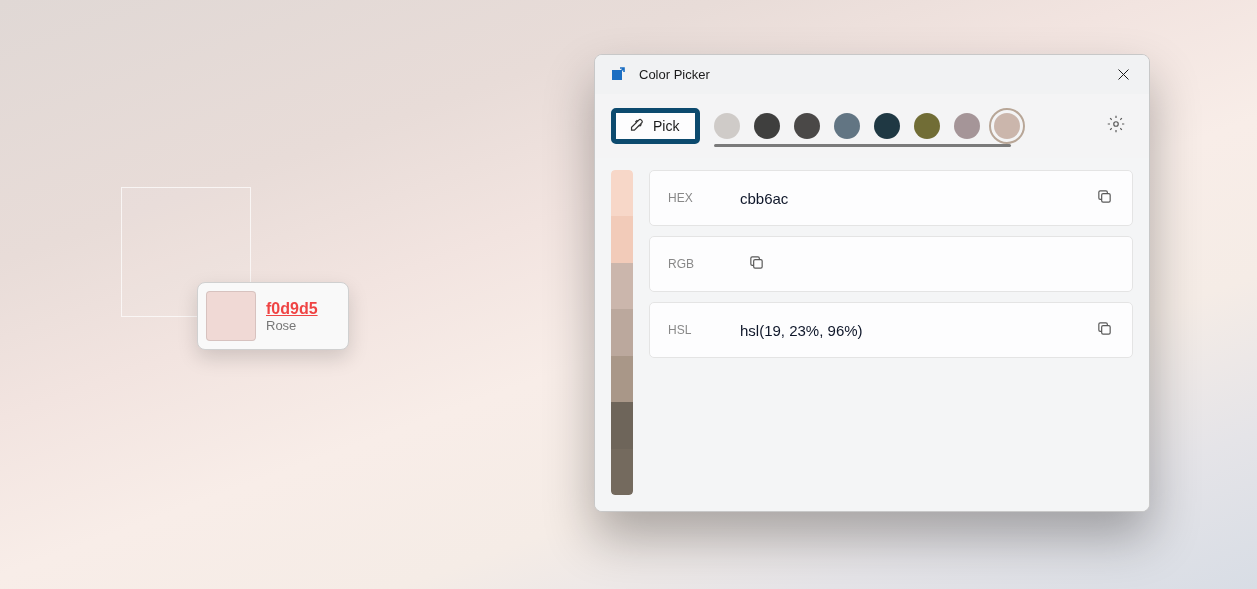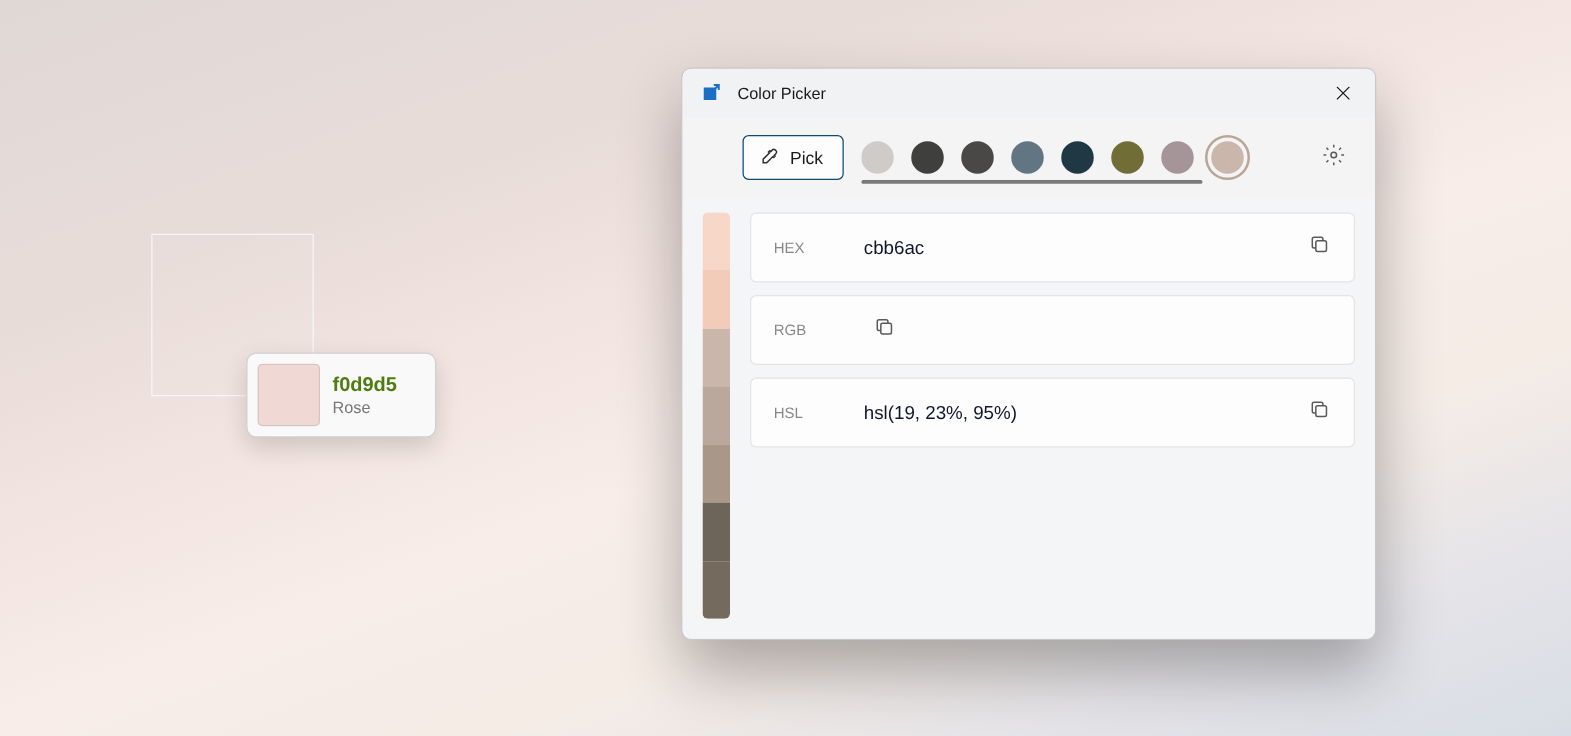--- a/index.html
+++ b/index.html
@@ -41,31 +41,32 @@
     }
     .color-tooltip .swatch {
       width: 50px;
       height: 50px;
       border-radius: 4px;
       border: 1px solid rgba(0,0,0,0.1);
     }
     .color-tooltip .info .hex {
       font-size: 16px;
       font-weight: 600;
-      color: #4d7c0f;
+      color: #ef4444;
+      text-decoration: underline;
     }
     .color-tooltip .info .name {
       font-size: 13px;
       color: #777;
     }
 
     
     .window {
       position: absolute;
-      left: 545px;
+      left: 594px;
       top: 54px;
       width: 556px;
       height: 458px;
       background: #f5f5f5;
       border: 1px solid #c8c8c8;
       border-radius: 8px;
       box-shadow: 0 25px 50px rgba(0,0,0,0.3);
       display: flex;
       flex-direction: column;
       overflow: hidden;
@@ -111,29 +112,28 @@
       align-items: center;
       padding: 0 16px;
       gap: 14px;
       background: #f4f4f5;
       position: relative;
     }
     .pick-btn {
       height: 36px;
       padding: 0 16px 0 12px;
       background: #fdfdfe;
-      border: 1px solid #0c4a6e;
+      border: 5px solid #0c4a6e;
       border-radius: 5px;
       display: flex;
       align-items: center;
       gap: 8px;
       font-size: 14px;
       color: #1a1a1a;
       cursor: pointer;
-      margin-left: 32px;
     }
 
     .history {
       flex: 1;
       display: flex;
       align-items: center;
       gap: 14px;
       overflow: hidden;
       position: relative;
       padding-bottom: 10px;
@@ -323,21 +323,21 @@
           <div class="format-label">RGB</div>
           <div class="copy-btn">
             <span><svg width="17" height="17" viewBox="0 0 24 24" fill="none" stroke="currentColor" stroke-width="1.7">
                 <rect x="8" y="8" width="12" height="12" rx="2"></rect>
                 <path d="M16 8V6a2 2 0 0 0-2-2H6a2 2 0 0 0-2 2v8a2 2 0 0 0 2 2h2"></path>
               </svg></span>
           </div>
         </div>
         <div class="format-row">
           <div class="format-label">HSL</div>
-          <div class="format-value">hsl(19, 23%, 95%)</div>
+          <div class="format-value">hsl(19, 23%, 96%)</div>
           <div class="copy-btn">
             <span><svg width="17" height="17" viewBox="0 0 24 24" fill="none" stroke="currentColor" stroke-width="1.7">
                 <rect x="8" y="8" width="12" height="12" rx="2"></rect>
                 <path d="M16 8V6a2 2 0 0 0-2-2H6a2 2 0 0 0-2 2v8a2 2 0 0 0 2 2h2"></path>
               </svg></span>
           </div>
         </div>
       </div>
   </div>
 

